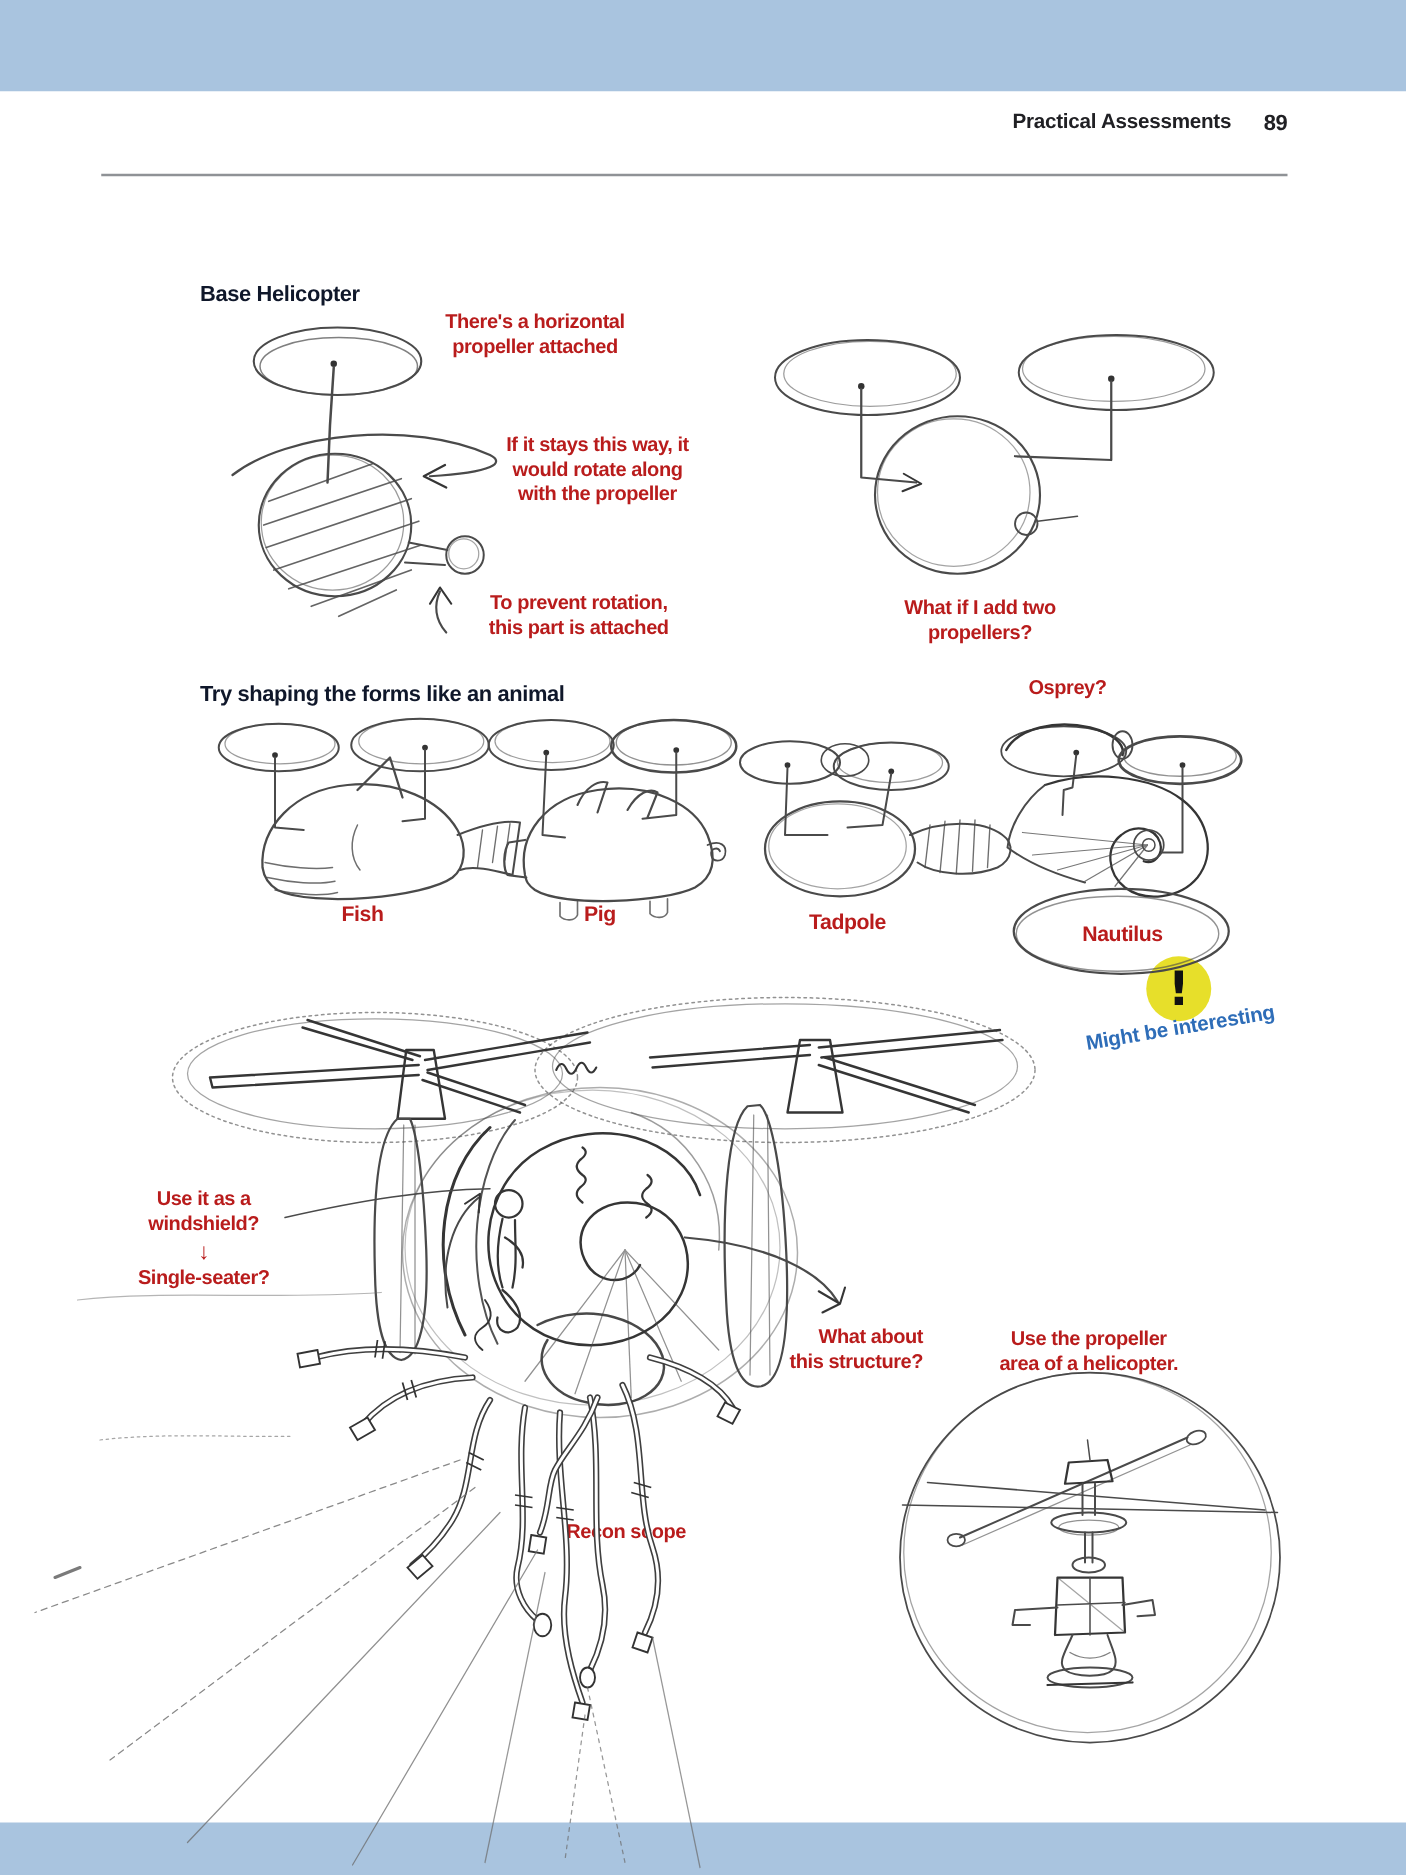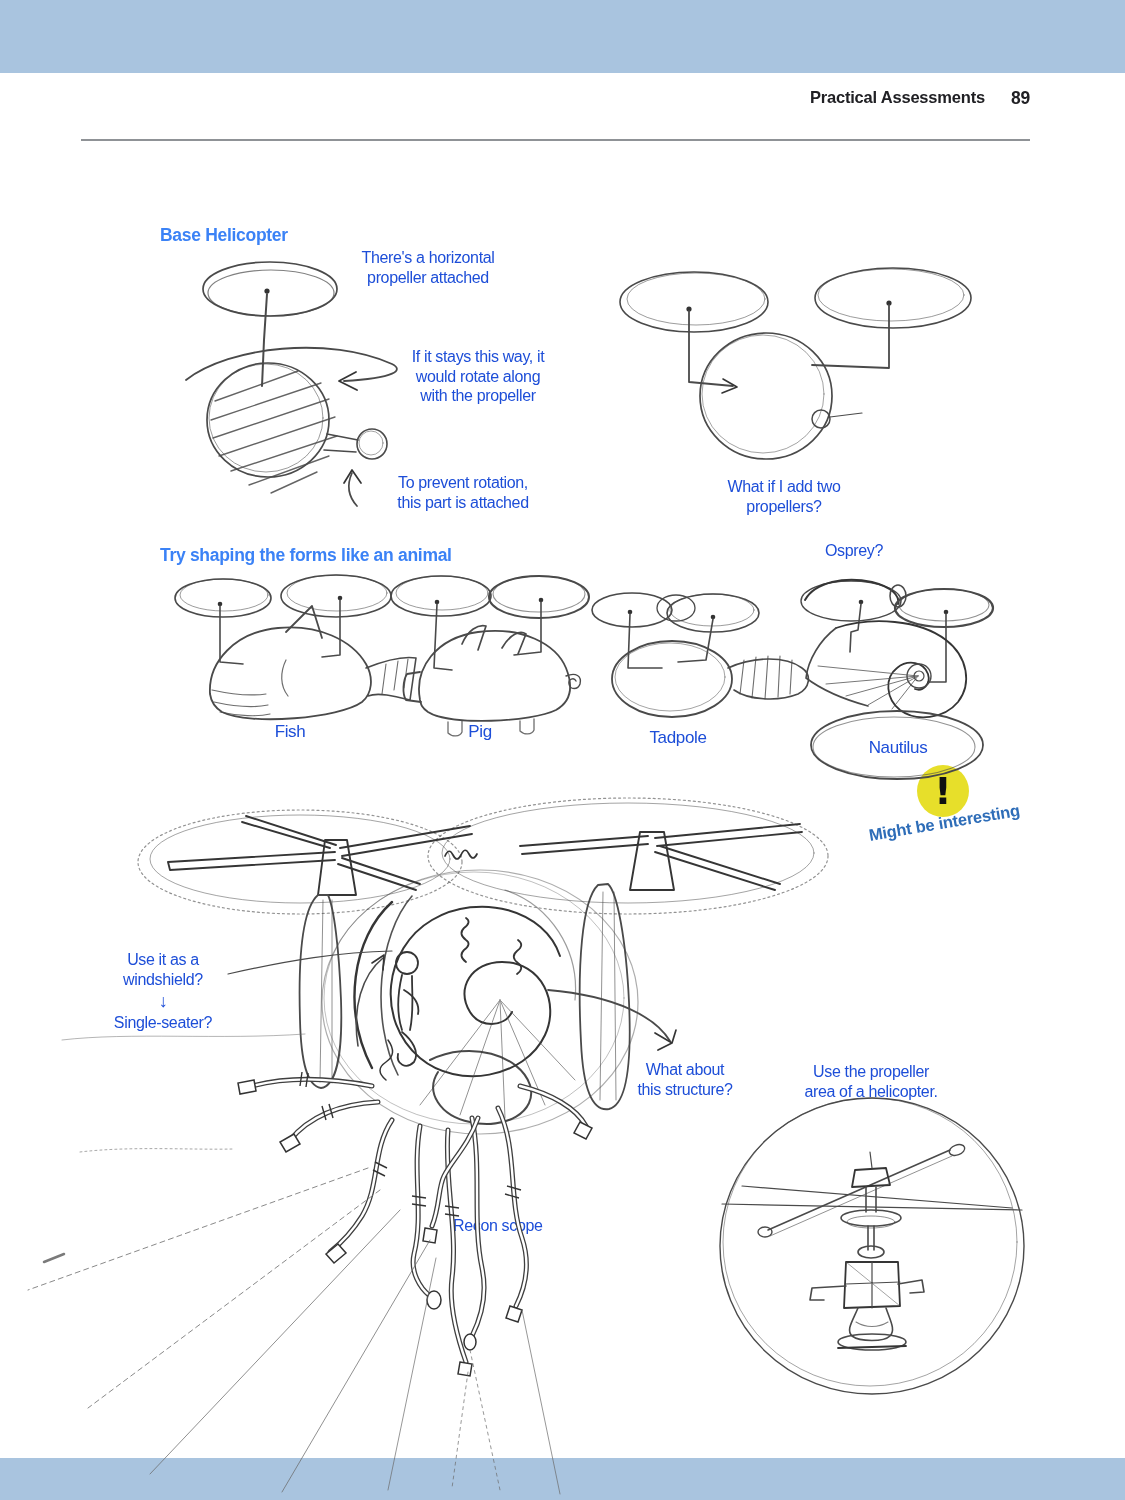--- a/index.html
+++ b/index.html
@@ -5,22 +5,22 @@
   html,body{margin:0;padding:0;background:#ffffff;}
   #page{position:relative;width:1125px;height:1500px;background:#ffffff;overflow:hidden;
         font-family:"Liberation Sans",sans-serif;}
   .abs{position:absolute;}
   .band{left:0;width:1125px;background:#a9c4df;}
   .hdr{font-size:16.5px;font-weight:700;color:#202024;letter-spacing:-0.2px;white-space:nowrap;}
   .title{font-family:"DejaVu Serif","Liberation Serif",serif;font-weight:700;font-size:30px;
          color:#274a70;letter-spacing:0.2px;white-space:nowrap;}
   .rule{height:2px;background:#8f9296;}
   .intro{font-size:19px;line-height:29px;font-weight:700;color:#1c1c1c;letter-spacing:-0.4px;white-space:nowrap;}
-  .blue-label{font-size:17.5px;font-weight:700;color:#3b82f6;letter-spacing:-0.3px;white-space:nowrap;}
-  .note{font-size:16px;line-height:19.5px;font-weight:400;color:#1d4ed8;letter-spacing:-0.35px;
+  .blue-label{font-size:17.5px;font-weight:700;color:#0f172a;letter-spacing:-0.3px;white-space:nowrap;}
+  .note{font-size:16px;line-height:19.5px;font-weight:700;color:#b91c1c;letter-spacing:-0.35px;
         text-align:center;white-space:nowrap;}
   .cx{transform:translateX(-50%);}
   .badge{width:52px;height:52px;border-radius:50%;background:#e7df2a;display:flex;
          align-items:center;justify-content:center;}
   .badge span{font-size:38px;font-weight:900;color:#111;line-height:1;font-family:"DejaVu Sans",sans-serif;}
   .interesting{font-size:16.5px;font-weight:800;color:#2e6db8;letter-spacing:-0.2px;white-space:nowrap;
                transform:rotate(-9.5deg);transform-origin:left center;}
   svg .sk{stroke:#4a4a4a;fill:none;stroke-linecap:round;stroke-linejoin:round;}
   svg .hv{stroke:#353535;fill:none;stroke-linecap:round;stroke-linejoin:round;}
   svg .lt{stroke:#6b6b6b;fill:none;stroke-linecap:round;}
@@ -75,21 +75,21 @@
     <span>!</span>
   </div>
   <div class="abs interesting" style="left:869px;top:826px;">Might be interesting</div>
 
   <div class="abs note cx" style="left:163px;top:950px;">
     <div>Use it as a</div>
     <div>windshield?</div>
     <div style="font-size:18px;line-height:24px;">↓</div>
     <div>Single-seater?</div>
   </div>
-  <div class="abs note cx" style="left:685px;top:1060px;">
+  <div class="abs note cx" style="left:685px;top:1060px;text-align:right;">
     <div>What about</div>
     <div>this structure?</div>
   </div>
   <div class="abs note cx" style="left:871px;top:1046px;margin-top:16px;">
     <div>Use the propeller</div>
     <div>area of a helicopter.</div>
   </div>
   <div class="abs note" style="left:453px;top:1216px;">Recon scope</div>
 
   <svg class="abs" style="left:0;top:0;" width="1125" height="1500" viewBox="0 0 1125 1500">

